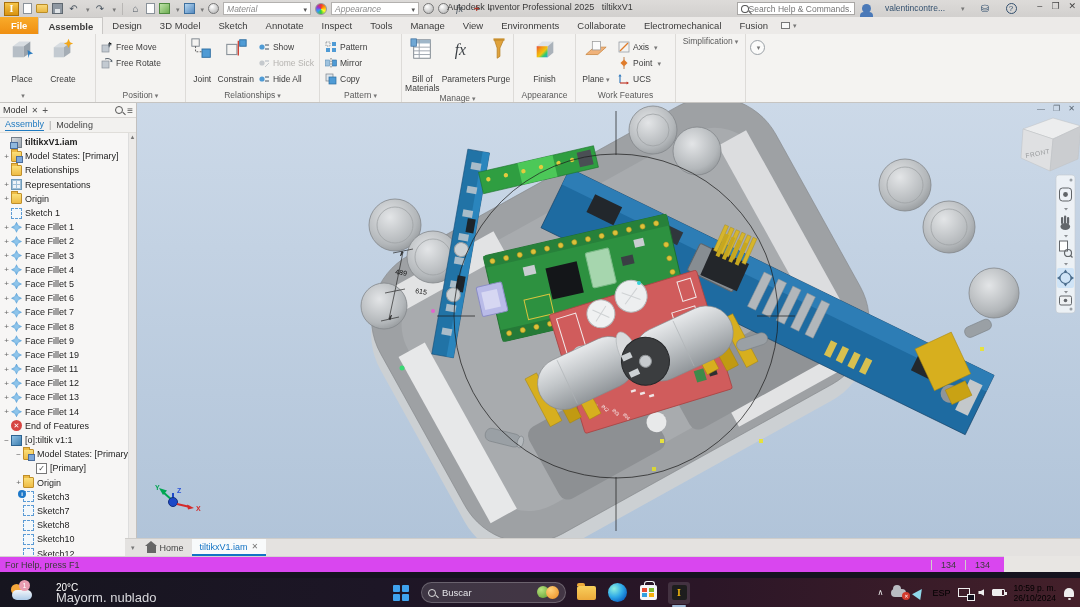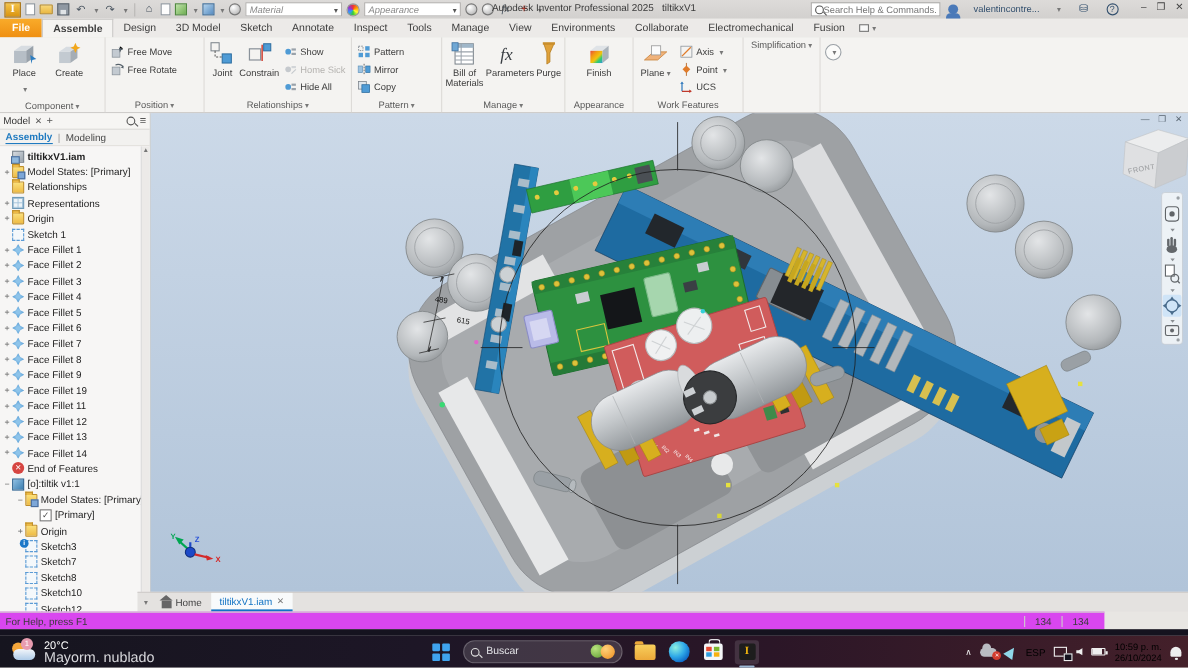--- a/index.html
+++ b/index.html
@@ -35,39 +35,39 @@
 .rtab.file{background:linear-gradient(#f9ab2a,#ef8f12);color:#fff;font-weight:bold;padding:0 11px}
 .rtab.active{background:#f4f3f1;border:1px solid #c9c7c5;border-bottom:none;font-weight:bold}
 .ribtoggle{display:flex;align-items:center;margin-left:4px;color:#666;font-size:8px;gap:1px}
 .ribtoggle .sq{width:9px;height:7px;border:1px solid #777;background:#f8f8f8}
 
 #ribbon{left:0;top:34px;width:1080px;height:69px;background:#f4f3f1;border-bottom:1px solid #c6c4c1;display:flex}
 .rgroup{display:flex;flex-direction:column;border-right:1px solid #dddbd8;flex:none}
 .rbody{flex:1;display:flex;align-items:flex-start;padding:2px 2px 0 2px;gap:1px}
 .glabel{height:14px;display:flex;align-items:center;justify-content:center;font-size:8.5px;color:#5a5a5a}
 .bigbtn{width:40px;display:flex;flex-direction:column;align-items:center;cursor:pointer;padding-top:1px}
-.bigbtn .blabel{font-size:8.5px;color:#3c3c3c;text-align:center;line-height:9px;margin-top:1px}
+.bigbtn .blabel{font-size:8.5px;color:#3c3c3c;text-align:center;line-height:9px;margin-top:14px}
 .bi{width:24px;height:24px}
 .smallcol{display:flex;flex-direction:column;justify-content:space-between;gap:1px;padding-top:3px}
 .smallbtn{display:flex;align-items:center;gap:3px;font-size:8.5px;color:#3c3c3c;height:15px;padding:0 3px;cursor:pointer;white-space:nowrap}
 .smallbtn.disabled{color:#b5b3b0}
 .si{width:12px;height:12px;flex:none;display:inline-block;position:relative}
 .si svg{width:12px;height:12px;display:block}
 #rib-extra{display:flex;align-items:flex-start;padding:6px 4px}
 .roundbtn{width:15px;height:15px;border:1px solid #9aa0a6;border-radius:50%;display:flex;align-items:center;justify-content:center;font-size:7px;color:#555;background:#fbfbfa}
 
 #browser{left:0;top:103px;width:137px;height:453px;background:#f2f1ef;border-right:1px solid #c2c0be;display:flex;flex-direction:column}
 #bheader{height:15px;display:flex;align-items:center;font-size:9px;color:#333;border-bottom:1px solid #d8d6d4;padding:0 3px;gap:4px;background:#f6f5f3}
 #bheader .x{font-size:8px;color:#555}
 #bheader .plus{color:#555;font-size:10px}
 #bheader .spacer{flex:1}
 .mag{width:8px;height:8px;border:1.2px solid #555;border-radius:50%;position:relative;display:inline-block}
 .mag::after{content:"";position:absolute;left:6px;top:6px;width:4px;height:1.2px;background:#555;transform:rotate(45deg)}
 #bmodes{height:15px;display:flex;align-items:center;font-size:9px;padding:0 5px;gap:5px;border-bottom:1px solid #e0deda;background:#f2f1ef}
-#bmodes .assy{color:#1f7ac0;border-bottom:1px solid #1f7ac0;padding-bottom:1px;font-weight:bold}
+#bmodes .assy{color:#1f7ac0;border-bottom:1px solid #1f7ac0;padding-bottom:1px;font-weight:normal}
 #bmodes .sep{color:#999}
 #bmodes .mod{color:#444}
 #tree{flex:1;background:#f7f6f5;overflow:hidden;padding-top:2px;position:relative}
 .titem{display:flex;align-items:center;height:14.2px;font-size:9px;color:#1d1d1d;white-space:nowrap;padding-left:2px;cursor:default}
 .titem .texp{width:9px;flex:none;font-size:8px;color:#666;text-align:center}
 .tlabel{overflow:hidden}
 .bold .tlabel{font-weight:bold}
 .lv2{padding-left:14px}.lv3{padding-left:27px}
 .ticon{width:11px;height:11px;flex:none;position:relative;display:inline-block;margin-right:3px}
 .ticon.folder,.ticon.fstates{background:linear-gradient(#fbe07a,#eebb45);border:1px solid #c08f2a;border-radius:1px}
@@ -99,21 +99,21 @@
 .dtab .x{font-size:8px;color:#777}
 .house{width:9px;height:7px;background:#666;position:relative;margin-top:3px}
 .house::before{content:"";position:absolute;left:-2px;top:-5px;border-left:6.5px solid transparent;border-right:6.5px solid transparent;border-bottom:5px solid #666}
 
 #statusbar{left:0;top:556px;width:1004px;height:16px;background:#d946ef;border-top:1px solid #d4d2cf;display:flex;align-items:center;font-size:9px;color:#3a3a3a;padding:0 5px}
 #statusbar .spacer{flex:1}
 #statusbar .cnt{border-left:1px solid #d0cecb;padding:0 9px}
 #darkstrip{left:0;top:572px;width:1080px;height:6px;background:#15131f}
 
 #taskbar{left:0;top:578px;width:1080px;height:29px;background:linear-gradient(90deg,#16151f,#1d1626 35%,#2b1627 65%,#44202a);display:flex;align-items:center;color:#fff}
-#weather{display:flex;align-items:center;gap:6px;padding-left:10px;width:200px}
+#weather{display:flex;align-items:center;gap:22px;padding-left:10px;width:200px}
 .wicon{width:24px;height:20px;position:relative}
 .wsun{position:absolute;left:1px;top:1px;width:11px;height:11px;border-radius:50%;background:#f5a73b}
 .wcloud{position:absolute;left:2px;top:7px;width:20px;height:10px;border-radius:6px;background:linear-gradient(#f3f6fa,#aecbe8)}
 .wbadge{position:absolute;left:9px;top:-3px;width:11px;height:11px;border-radius:50%;background:#e89cb0;color:#fff;font-size:7px;text-align:center;line-height:11px}
 #weather .wtemp{font-size:10px;line-height:11px}
 #weather .wdesc{font-size:13px;color:#d8d8dc;line-height:10px}
 #tcenter{position:absolute;left:50%;top:578px;transform:translateX(-50%);height:29px;display:flex;align-items:center;gap:9px}
 .winlogo{width:16px;height:16px;display:grid;grid-template-columns:7px 7px;grid-template-rows:7px 7px;gap:2px}
 .winlogo i{background:#3fa3ee;border-radius:1px}
 #tsearch{width:145px;height:21px;border-radius:11px;background:rgba(255,255,255,.14);border:1px solid rgba(255,255,255,.22);display:flex;align-items:center;gap:6px;padding:0 6px;font-size:9.5px;color:#e4e4e8}

